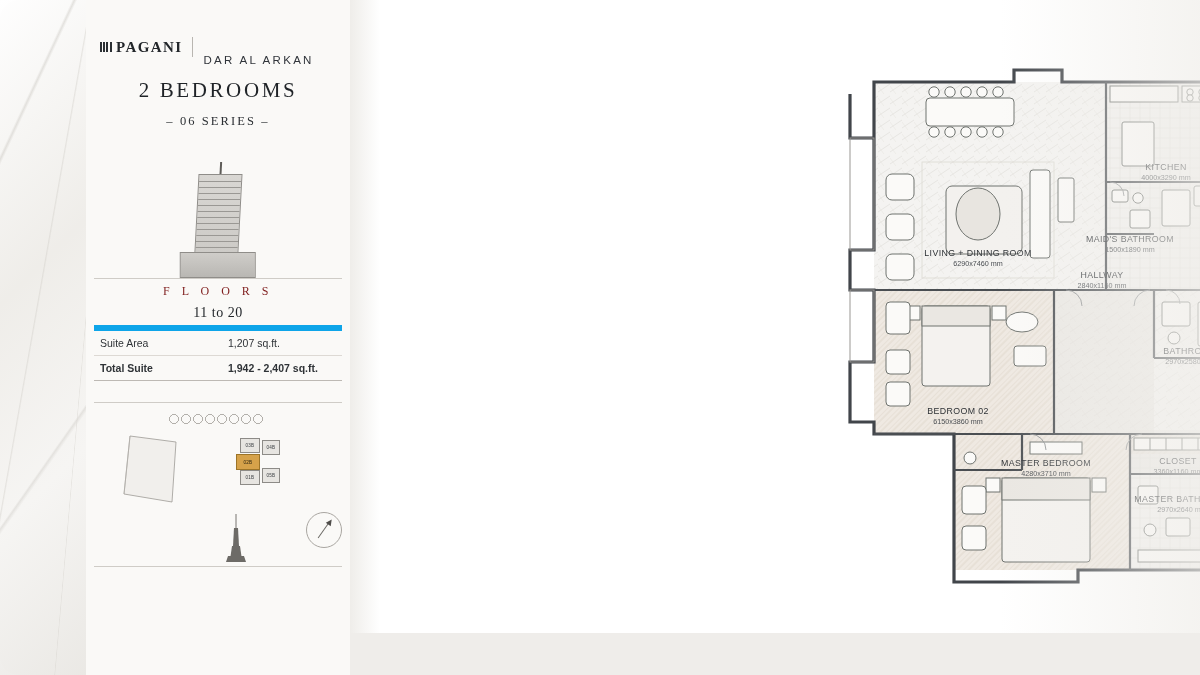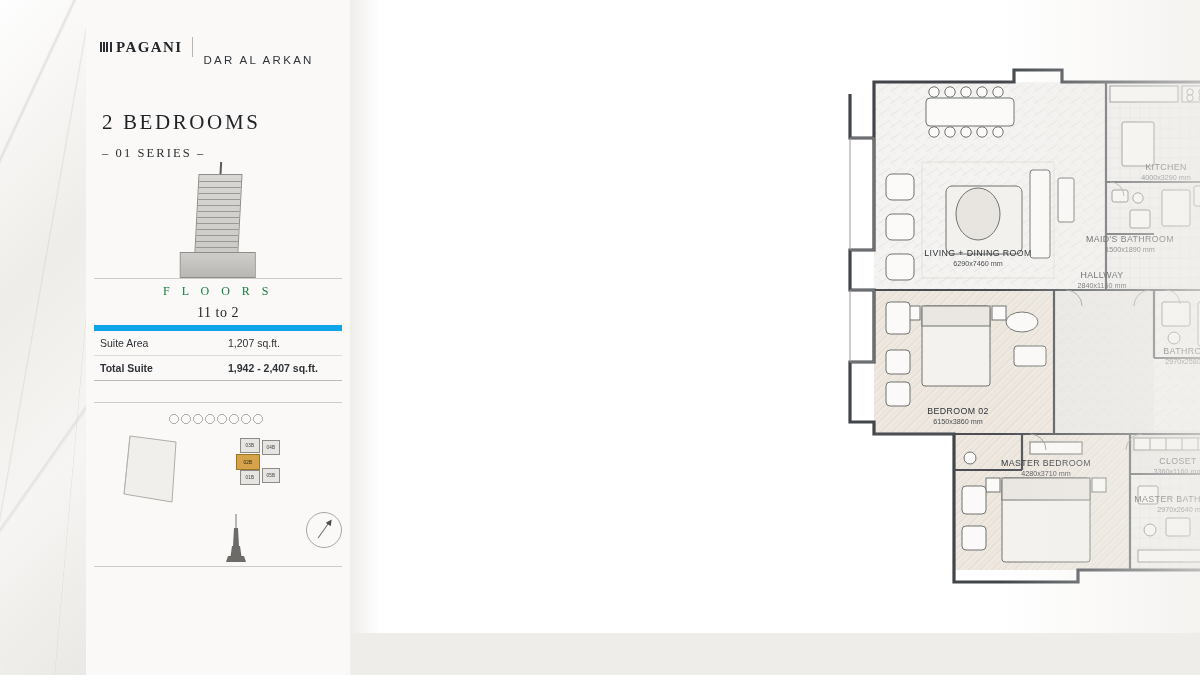--- a/index.html
+++ b/index.html
@@ -101,23 +101,23 @@
     font-family: "Liberation Sans", sans-serif;
     font-size: 11.5px;
     letter-spacing: 2.3px;
     color: #30343a;
     margin-top: 26px;
   }
 
   
   .title-block {
     position: absolute;
-    left: 16px; top: 78px;
+    left: 0; top: 78px;
     width: 264px;
-    margin-top: 32px;
+    text-align: center;
   }
   .title-main {
     font-family: "Liberation Serif", serif;
     font-size: 21px;
     letter-spacing: 2.6px;
     color: #1f2327;
     font-weight: 400;
   }
   .title-sub {
     margin-top: 11px;
@@ -174,21 +174,21 @@
 
   .floors-block {
     position: absolute;
     left: 0; top: 284px;
     width: 264px; text-align: center;
   }
   .floors-label {
     font-family: "Liberation Serif", serif;
     font-size: 12px;
     letter-spacing: 4.5px;
-    color: #15803d;
+    color: #7f1d1d;
   }
   .floors-value {
     margin-top: 6px;
     font-family: "Liberation Serif", serif;
     font-size: 14px;
     letter-spacing: 0.5px;
     color: #23272b;
   }
 
   
@@ -311,21 +311,21 @@
       <div class="brand-pagani">
         <span class="pagani-mark"></span>
         <span>PAGANI</span>
       </div>
       <div class="brand-divider"></div>
       <div class="brand-dar">DAR AL ARKAN</div>
     </div>
 
     <div class="title-block">
       <div class="title-main">2 BEDROOMS</div>
-      <div class="title-sub">– 01 SERIES –</div>
+      <div class="title-sub">– 06 SERIES –</div>
     </div>
 
     <div class="tower-wrap">
       <div class="tower">
         <div class="spire"></div>
         <div class="body">
           <div class="floorline" style="top:6px"></div>
           <div class="floorline" style="top:12px"></div>
           <div class="floorline" style="top:18px"></div>
           <div class="floorline" style="top:24px"></div>
@@ -340,21 +340,21 @@
           <div class="floorline" style="top:78px"></div>
         </div>
         <div class="podium"></div>
       </div>
     </div>
 
     <div class="rule" style="top:278px"></div>
 
     <div class="floors-block">
       <div class="floors-label">F L O O R S</div>
-      <div class="floors-value">11 to 2</div>
+      <div class="floors-value">11 to 20</div>
     </div>
 
     <table class="area-table">
       <tbody>
           <tr>
         <td>Suite Area</td>
         <td class="val">1,207 sq.ft.</td>
       </tr>
       <tr class="total">
         <td>Total Suite</td>

